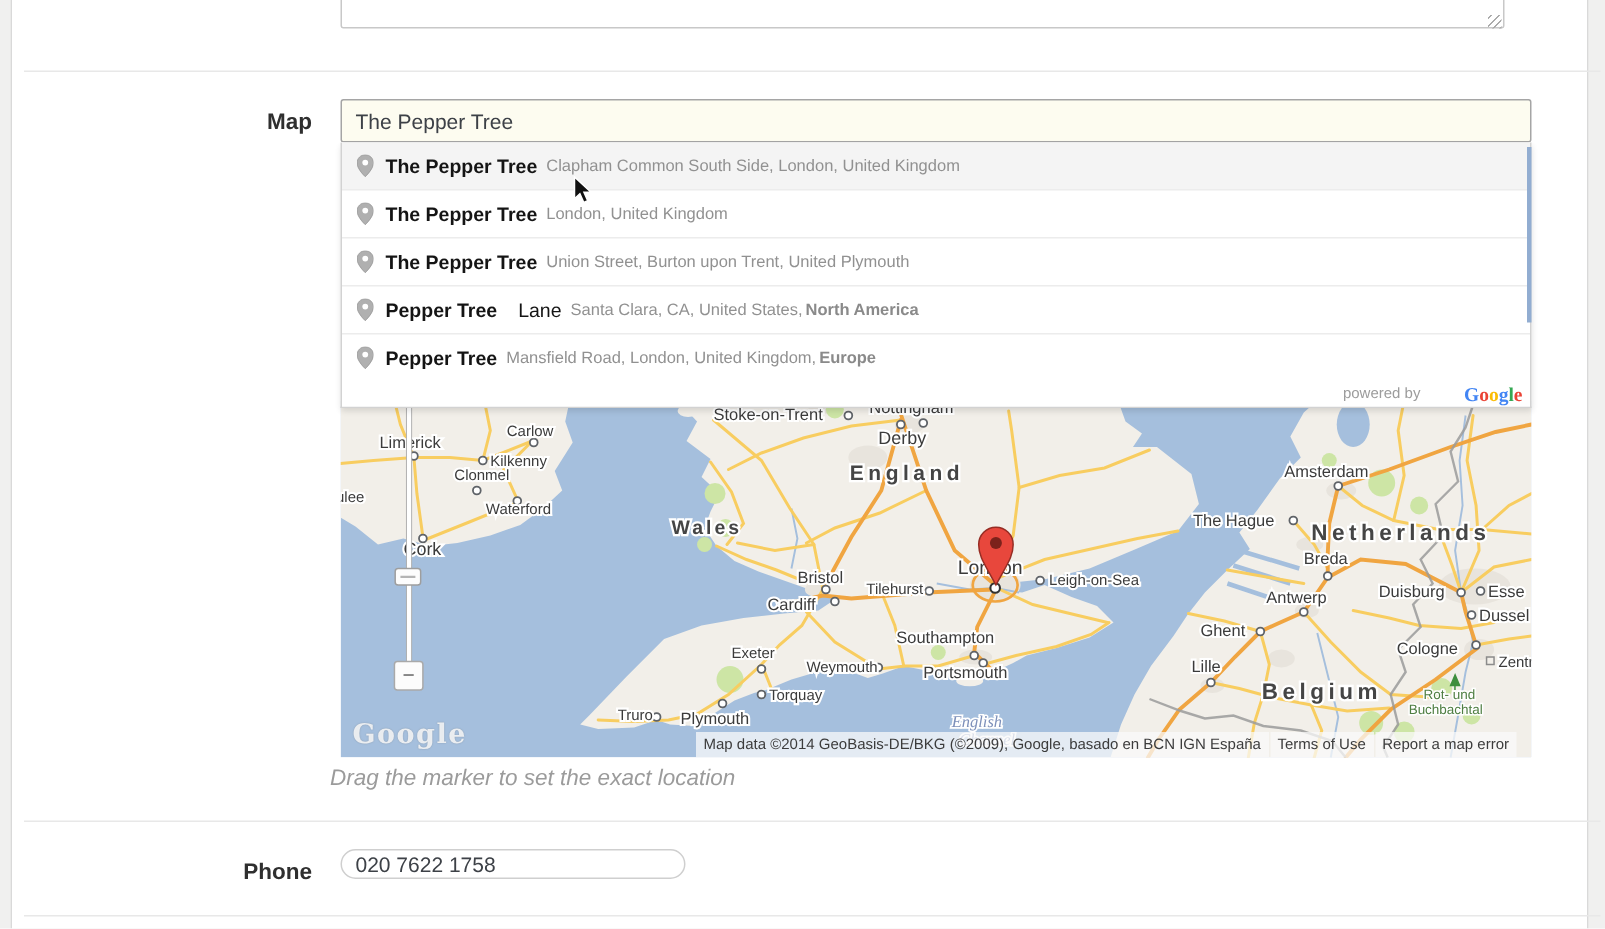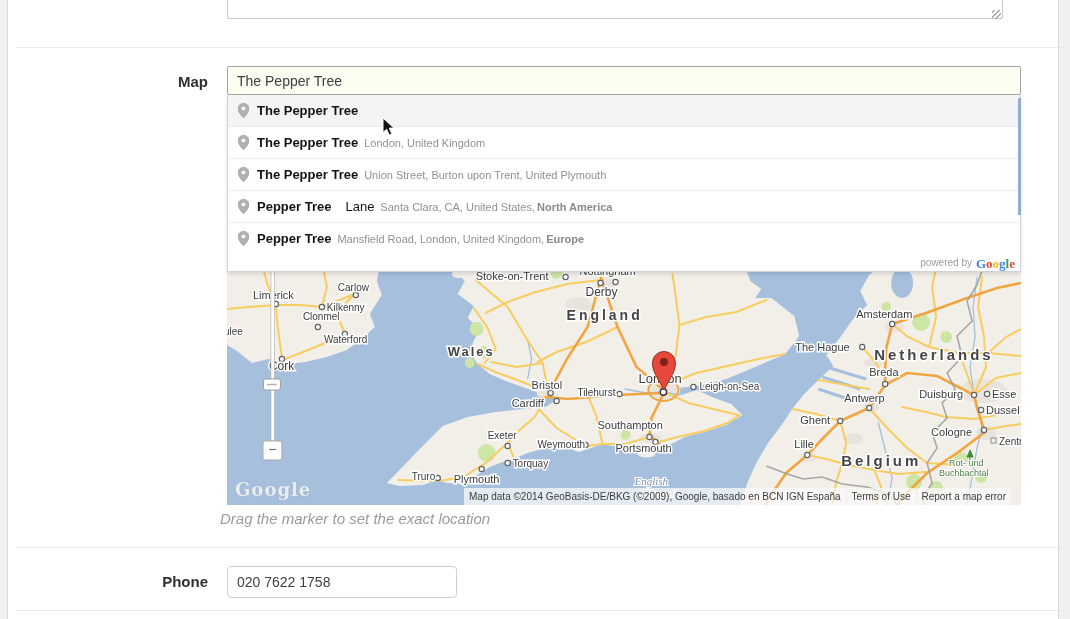--- a/index.html
+++ b/index.html
@@ -27,22 +27,22 @@
     position:absolute;left:984px;top:10px;width:9px;height:9px;
     background:repeating-linear-gradient(-45deg,#ababab 0 1px,transparent 1px 3.5px);
   }
   input.map-input{
     position:absolute;left:219px;top:66px;width:794px;height:29px;
     box-sizing:border-box;border:1px solid #a5a5a5;border-radius:2px;
     background:#fdfcf0;font-family:"Liberation Sans",sans-serif;
     font-size:14px;color:#3d4147;padding:0 9px;outline:none;
   }
   input.phone-input{
-    position:absolute;left:219px;top:566px;width:230px;height:32px;
-    box-sizing:border-box;border:1px solid #cfcfcf;border-radius:4px;
+    position:absolute;left:219px;top:566px;width:230px;height:20px;
+    box-sizing:border-box;border:1px solid #cfcfcf;border-radius:13px;
     font-family:"Liberation Sans",sans-serif;font-size:14px;color:#3d4147;
     padding:0 9px;outline:none;background:#fff;
   }
   .hint{
     position:absolute;left:212px;top:510px;font-style:italic;
     font-size:15px;color:#9b9b9b;
   }
   
   .dropdown{
     position:absolute;left:219px;top:95px;width:794px;z-index:20;
@@ -56,21 +56,21 @@
   .pac-item:first-child{border-top:none;}
   .pac-item.hovered{background:#f4f4f4;}
   .pac-pin{flex:0 0 auto;margin-right:8px;display:block;}
   .pac-main{font-size:13px;font-weight:bold;color:#141414;}
   .pac-suffix{font-size:13px;color:#141414;margin-left:14px;}
   .pac-suffix:empty,.pac-secb:empty{display:none;}
   .pac-sec{font-size:11px;color:#919191;margin-left:6px;}
   .pac-secb{font-size:11px;font-weight:bold;color:#8a8a8a;margin-left:2px;}
   .powered-row{
     height:17px;display:flex;justify-content:flex-end;align-items:center;
-    padding-right:5px;background:#fff;
+    padding-right:5px;background:#fff;gap:25px;
   }
   .powered-by{font-size:10px;color:#9c9c9c;margin-right:4px;}
   .google-logo span{font-family:"Liberation Serif",serif;font-weight:bold;font-size:13px;line-height:13px;}
   .water-sliver{position:absolute;left:1010px;top:98px;width:3px;height:117px;background:#92add1;z-index:21;}
   
   .map-wrap{position:absolute;left:219px;top:267px;width:794px;height:238px;overflow:hidden;cursor:grab;}
   .map-wrap svg{display:block;}
   .map-city{fill:#3b3b3b;stroke:#fff;stroke-width:2.8px;paint-order:stroke;font-family:"Liberation Sans",sans-serif;}
   .map-region{fill:#454545;stroke:#fff;stroke-width:3px;paint-order:stroke;font-weight:bold;font-family:"Liberation Sans",sans-serif;}
   .map-water-lbl{fill:#7d90ba;stroke:#fff;stroke-width:2.2px;paint-order:stroke;font-style:italic;font-family:"Liberation Serif",serif;}
@@ -318,20 +318,21 @@
     </div>
   </div>
 
   <div class="dropdown">
     <div class="pac-item hovered">
       <svg class="pac-pin" width="11" height="15" viewBox="0 0 12 16">
           <path d="M6 0C2.7 0 0 2.7 0 6c0 4.4 6 10 6 10s6-5.6 6-10C12 2.7 9.3 0 6 0z" fill="#b0b0b0" stroke="#8e8e8e" stroke-width="0.5"></path>
           <circle cx="6" cy="5.7" r="2.1" fill="#fff"></circle>
         </svg>
       <span class="pac-main">The Pepper Tree</span>
+        <span class="pac-sec">Clapham Common South Side, London, United Kingdom</span>
     </div>
     <div class="pac-item">
       <svg class="pac-pin" width="11" height="15" viewBox="0 0 12 16">
           <path d="M6 0C2.7 0 0 2.7 0 6c0 4.4 6 10 6 10s6-5.6 6-10C12 2.7 9.3 0 6 0z" fill="#b0b0b0" stroke="#8e8e8e" stroke-width="0.5"></path>
           <circle cx="6" cy="5.7" r="2.1" fill="#fff"></circle>
         </svg>
       <span class="pac-main">The Pepper Tree</span>
         <span class="pac-sec">London, United Kingdom</span>
     </div>
     <div class="pac-item">

